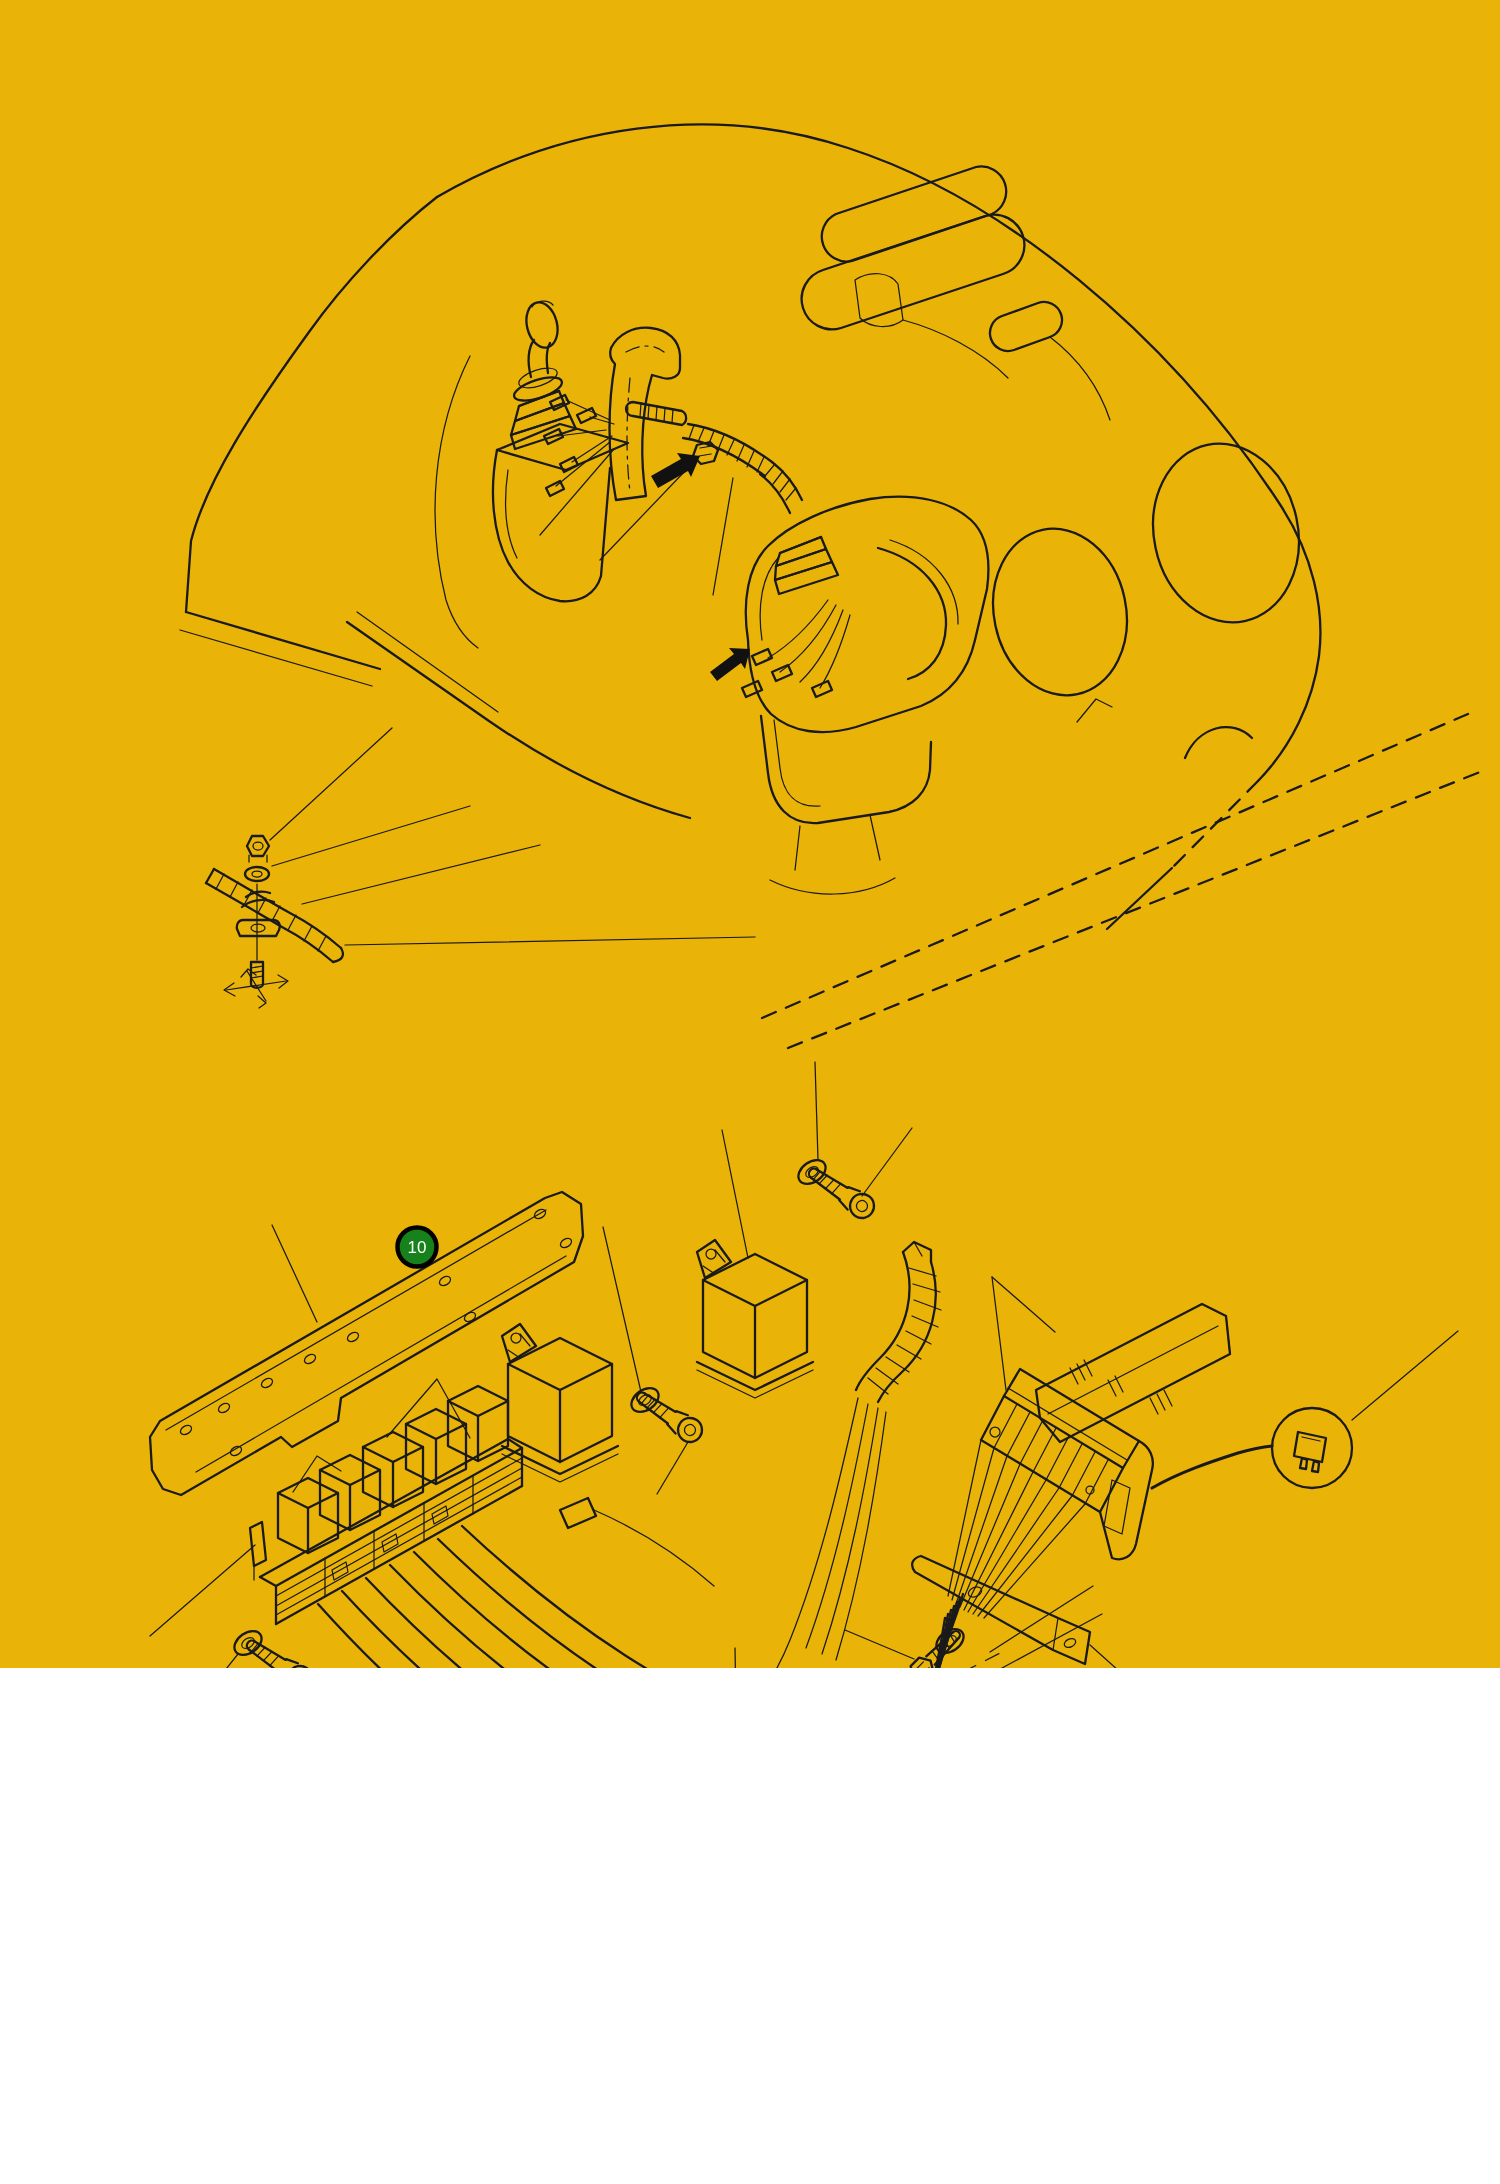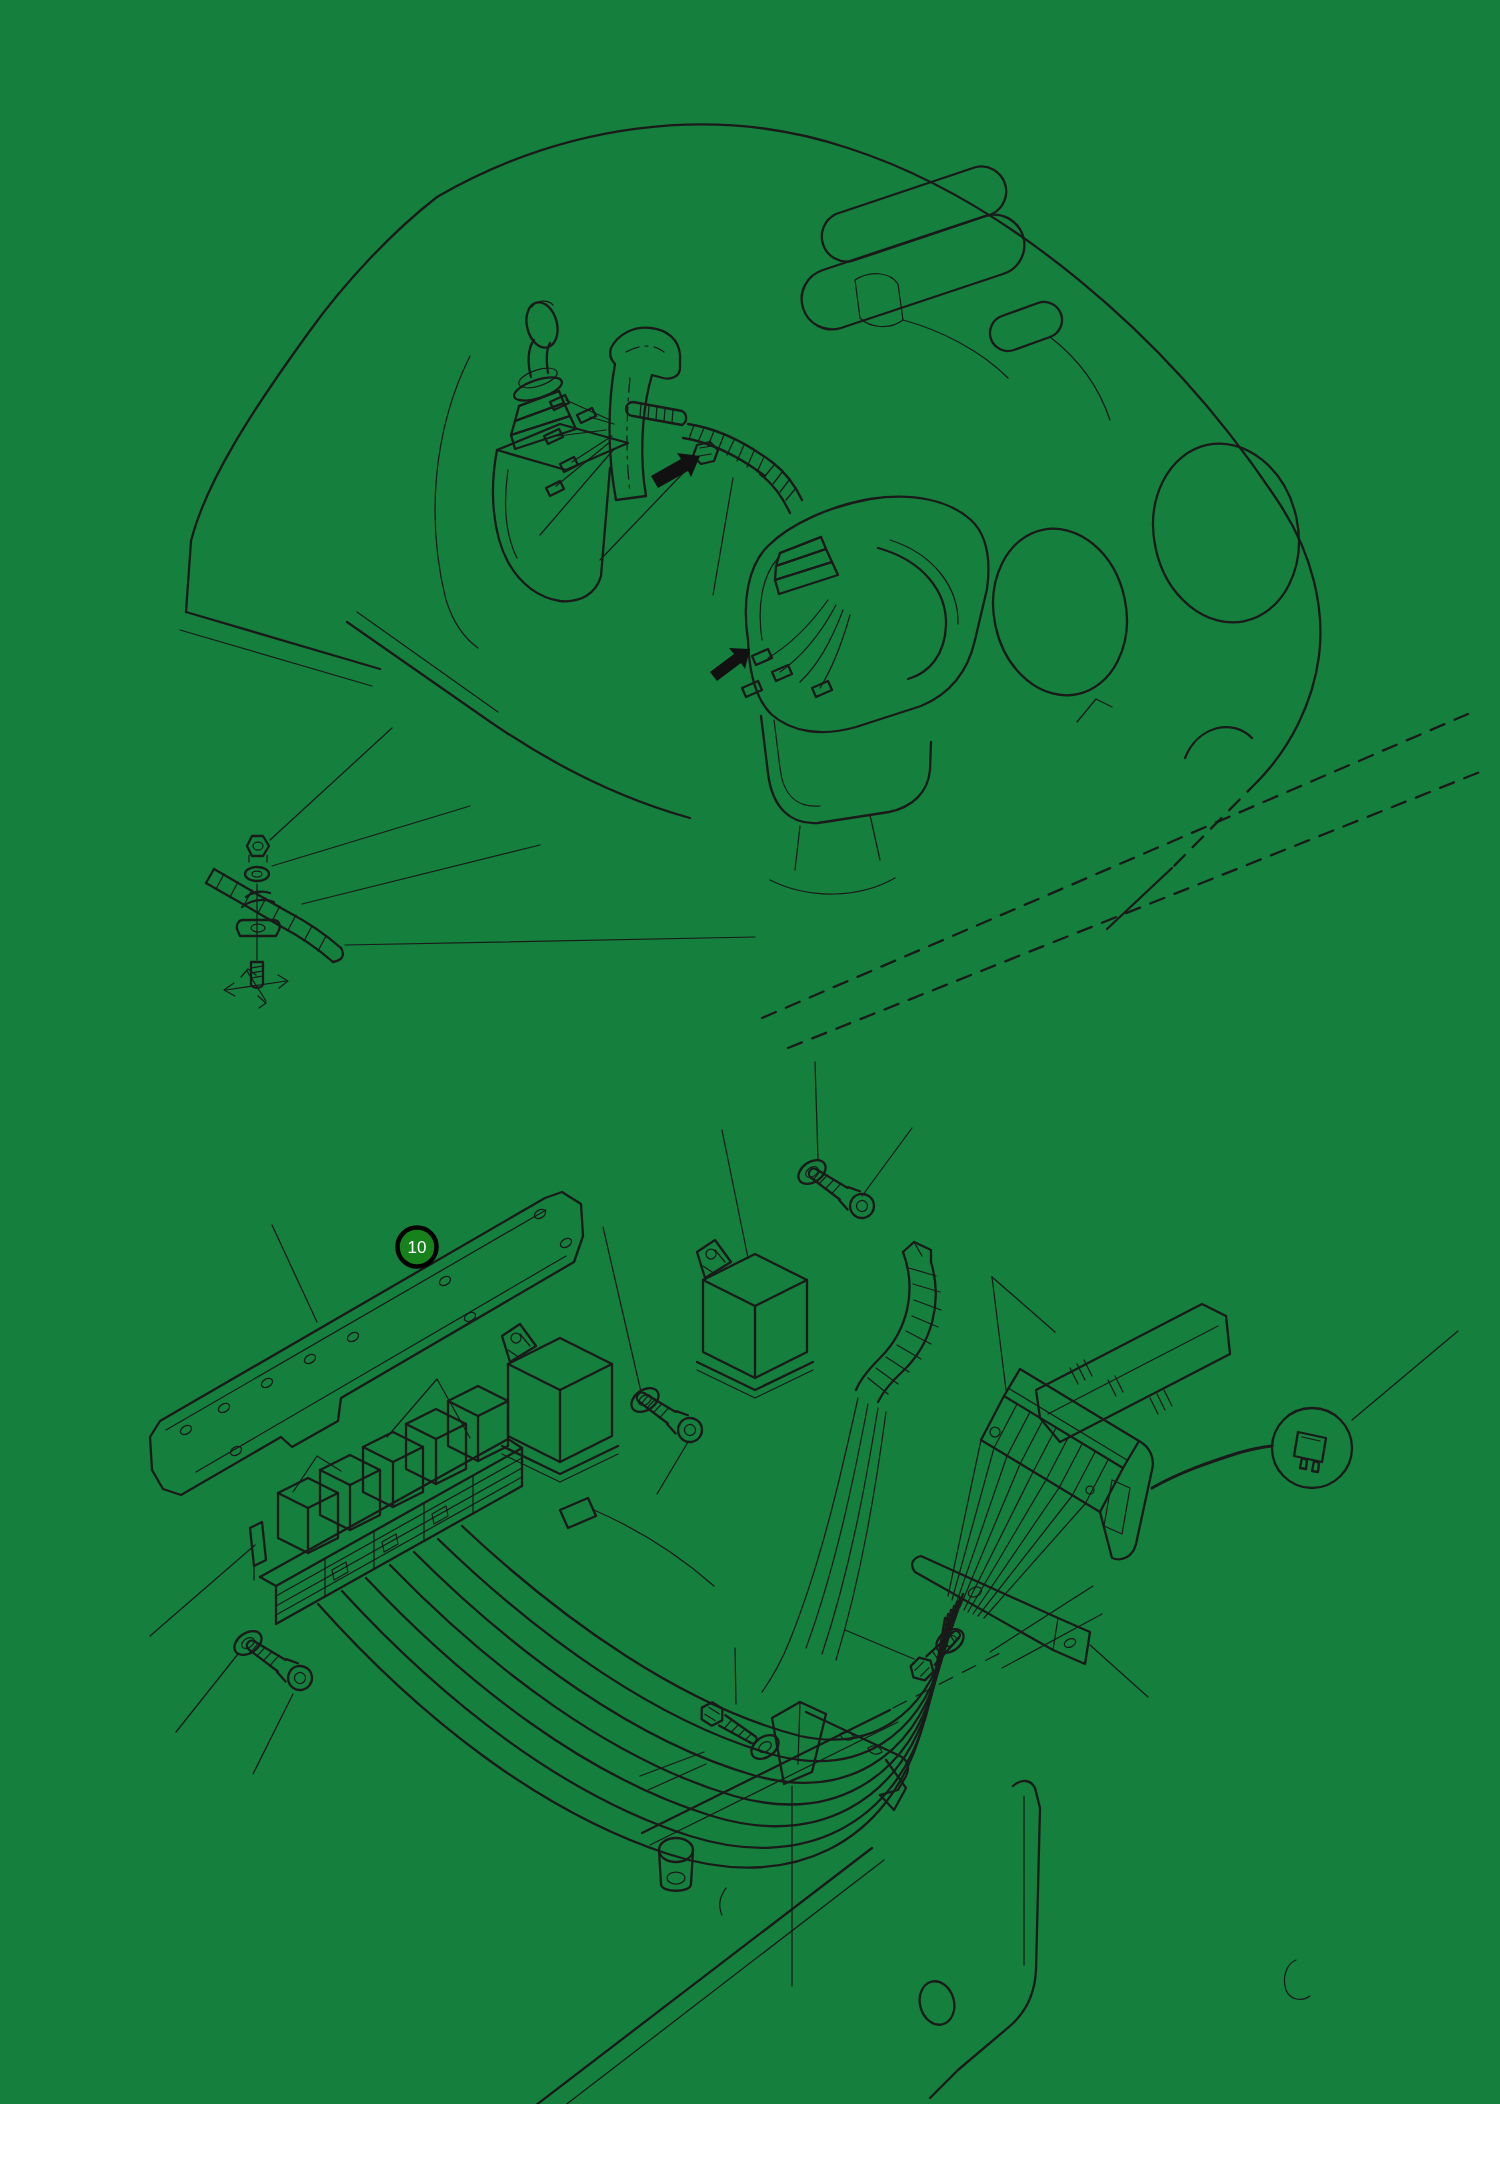--- a/index.html
+++ b/index.html
@@ -1,16 +1,16 @@
 <!DOCTYPE html>
 <html><head>
 <meta charset="utf-8">
 <style>
   html,body{margin:0;padding:0;background:#ffffff;}
-  .page{position:relative;width:1500px;height:2104px;background:#15803d;overflow:hidden;
+  .page{position:relative;width:1500px;height:1668px;background:#eab308;overflow:hidden;
         font-family:"Liberation Sans", sans-serif;}
   svg{position:absolute;left:0;top:0;}
   svg .s  {fill:none;stroke:#1a1a1a;stroke-width:2.3;stroke-linecap:round;stroke-linejoin:round;}
   svg .t  {fill:none;stroke:#1a1a1a;stroke-width:1.25;stroke-linecap:round;stroke-linejoin:round;}
   svg .b  {fill:none;stroke:#1a1a1a;stroke-width:3.1;stroke-linecap:round;stroke-linejoin:round;}
   svg .f  {fill:#111111;stroke:none;}
   svg .dash{stroke-dasharray:15 11;}
   svg .dd {stroke-dasharray:14 6 3 6;}
   .badge-label{font-family:"Liberation Sans",sans-serif;font-size:17px;}
 </style>

